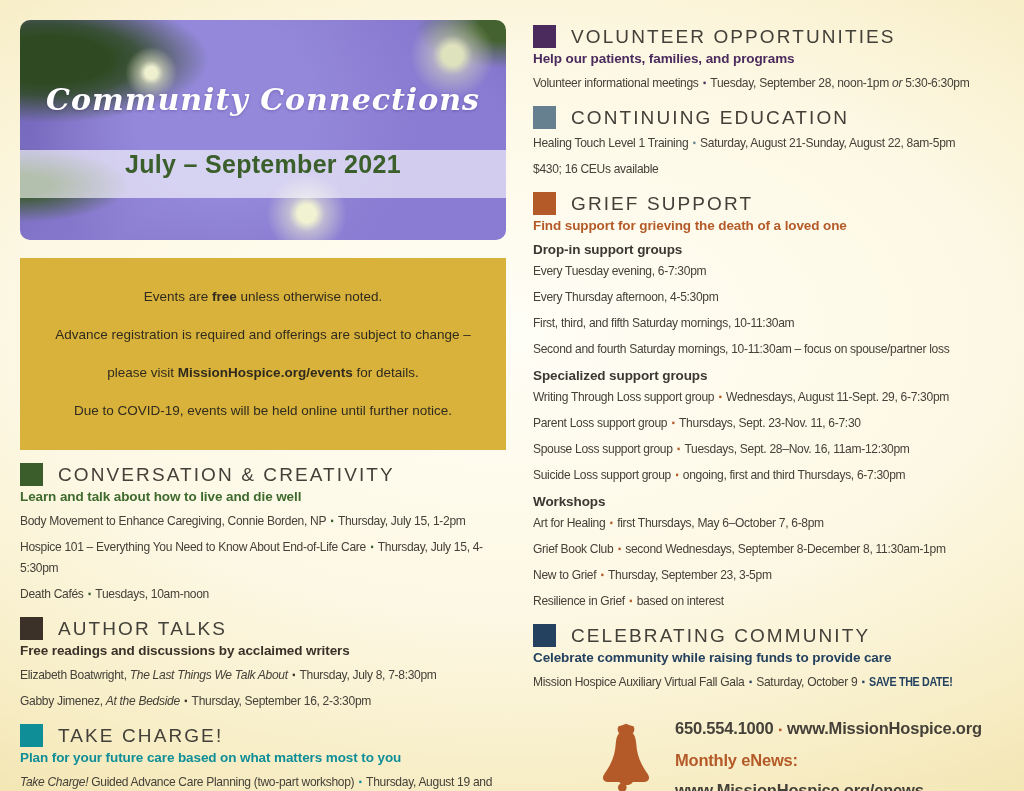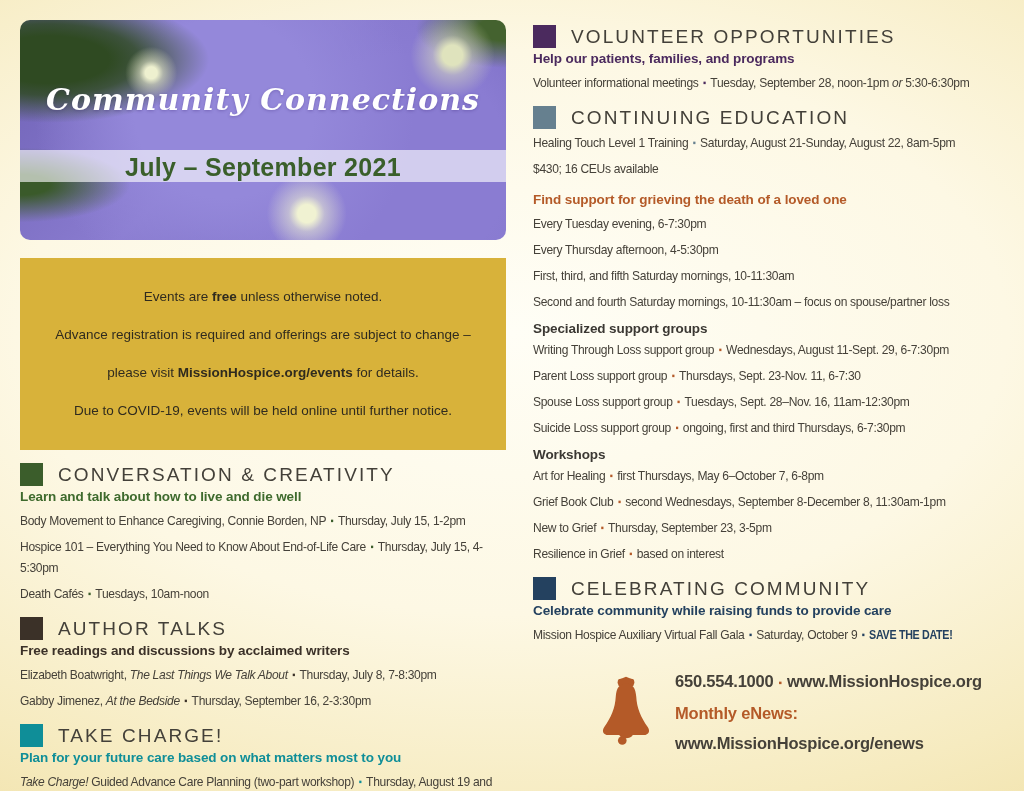--- a/index.html
+++ b/index.html
@@ -26,23 +26,23 @@
       radial-gradient(circle at 78% 66%, #8a7cd2 0 110px, rgba(138,124,210,0) 220px),
       linear-gradient(135deg, #6e61b5 0%, #8a7cd0 45%, #7668bf 75%, #8376c9 100%);
   }
   .script-title{
     position:absolute;top:62px;left:0;width:100%;text-align:center;
     font-family:"DejaVu Serif",serif;font-style:italic;font-weight:bold;
     font-size:30px;color:#ffffff;letter-spacing:1px;
     text-shadow:0 1px 3px rgba(60,40,120,.35);
   }
   .date-band{
-    position:absolute;top:130px;left:0;width:100%;height:32px;
+    position:absolute;top:130px;left:0;width:100%;height:48px;
     background:rgba(255,255,255,.62);
-    display:flex;align-items:flex-end;justify-content:center;
+    display:flex;align-items:flex-start;justify-content:center;
   }
   .date-text{color:#3a5f2b;font-weight:bold;font-size:25px;letter-spacing:.3px;}
 
   
   .notice{
     margin-top:18px;background:#d8b23a;color:#302b1e;
     text-align:center;padding:11px 26px 12px;font-size:13.5px;line-height:21px;
   }
   .notice .nline{margin:17px 0;}
 
@@ -130,21 +130,26 @@
         </section>
         <section class="section">
           <div class="sec-head">
             <span class="sec-square" style="background: rgb(102, 128, 143);"></span>
             <h2 class="sec-title">CONTINUING EDUCATION</h2>
           </div>
           <div class="item"><span>Healing Touch Level 1 Training</span><span class="blt" style="color: rgb(102, 128, 143);">▪</span><span>Saturday, August 21-Sunday, August 22, 8am-5pm</span></div>
           <div class="item"><span>$430; 16 CEUs available</span></div>
         </section>
         <section class="section">
+          <div class="sec-head">
+            <span class="sec-square" style="background: rgb(180, 90, 40);"></span>
+            <h2 class="sec-title">GRIEF SUPPORT</h2>
+          </div>
           <div class="sec-sub" style="color: rgb(180, 90, 40);">Find support for grieving the death of a loved one</div>
+          <div class="grp-head">Drop-in support groups</div>
           <div class="item"><span>Every Tuesday evening, 6-7:30pm</span></div>
           <div class="item"><span>Every Thursday afternoon, 4-5:30pm</span></div>
           <div class="item"><span>First, third, and fifth Saturday mornings, 10-11:30am</span></div>
           <div class="item"><span>Second and fourth Saturday mornings, 10-11:30am – focus on spouse/partner loss</span></div>
           <div class="grp-head">Specialized support groups</div>
           <div class="item"><span>Writing Through Loss support group</span><span class="blt" style="color: rgb(180, 90, 40);">▪</span><span>Wednesdays, August 11-Sept. 29, 6-7:30pm</span></div>
           <div class="item"><span>Parent Loss support group</span><span class="blt" style="color: rgb(180, 90, 40);">▪</span><span>Thursdays, Sept. 23-Nov. 11, 6-7:30</span></div>
           <div class="item"><span>Spouse Loss support group</span><span class="blt" style="color: rgb(180, 90, 40);">▪</span><span>Tuesdays, Sept. 28–Nov. 16, 11am-12:30pm</span></div>
           <div class="item"><span>Suicide Loss support group</span><span class="blt" style="color: rgb(180, 90, 40);">▪</span><span>ongoing, first and third Thursdays, 6-7:30pm</span></div>
           <div class="grp-head">Workshops</div>

